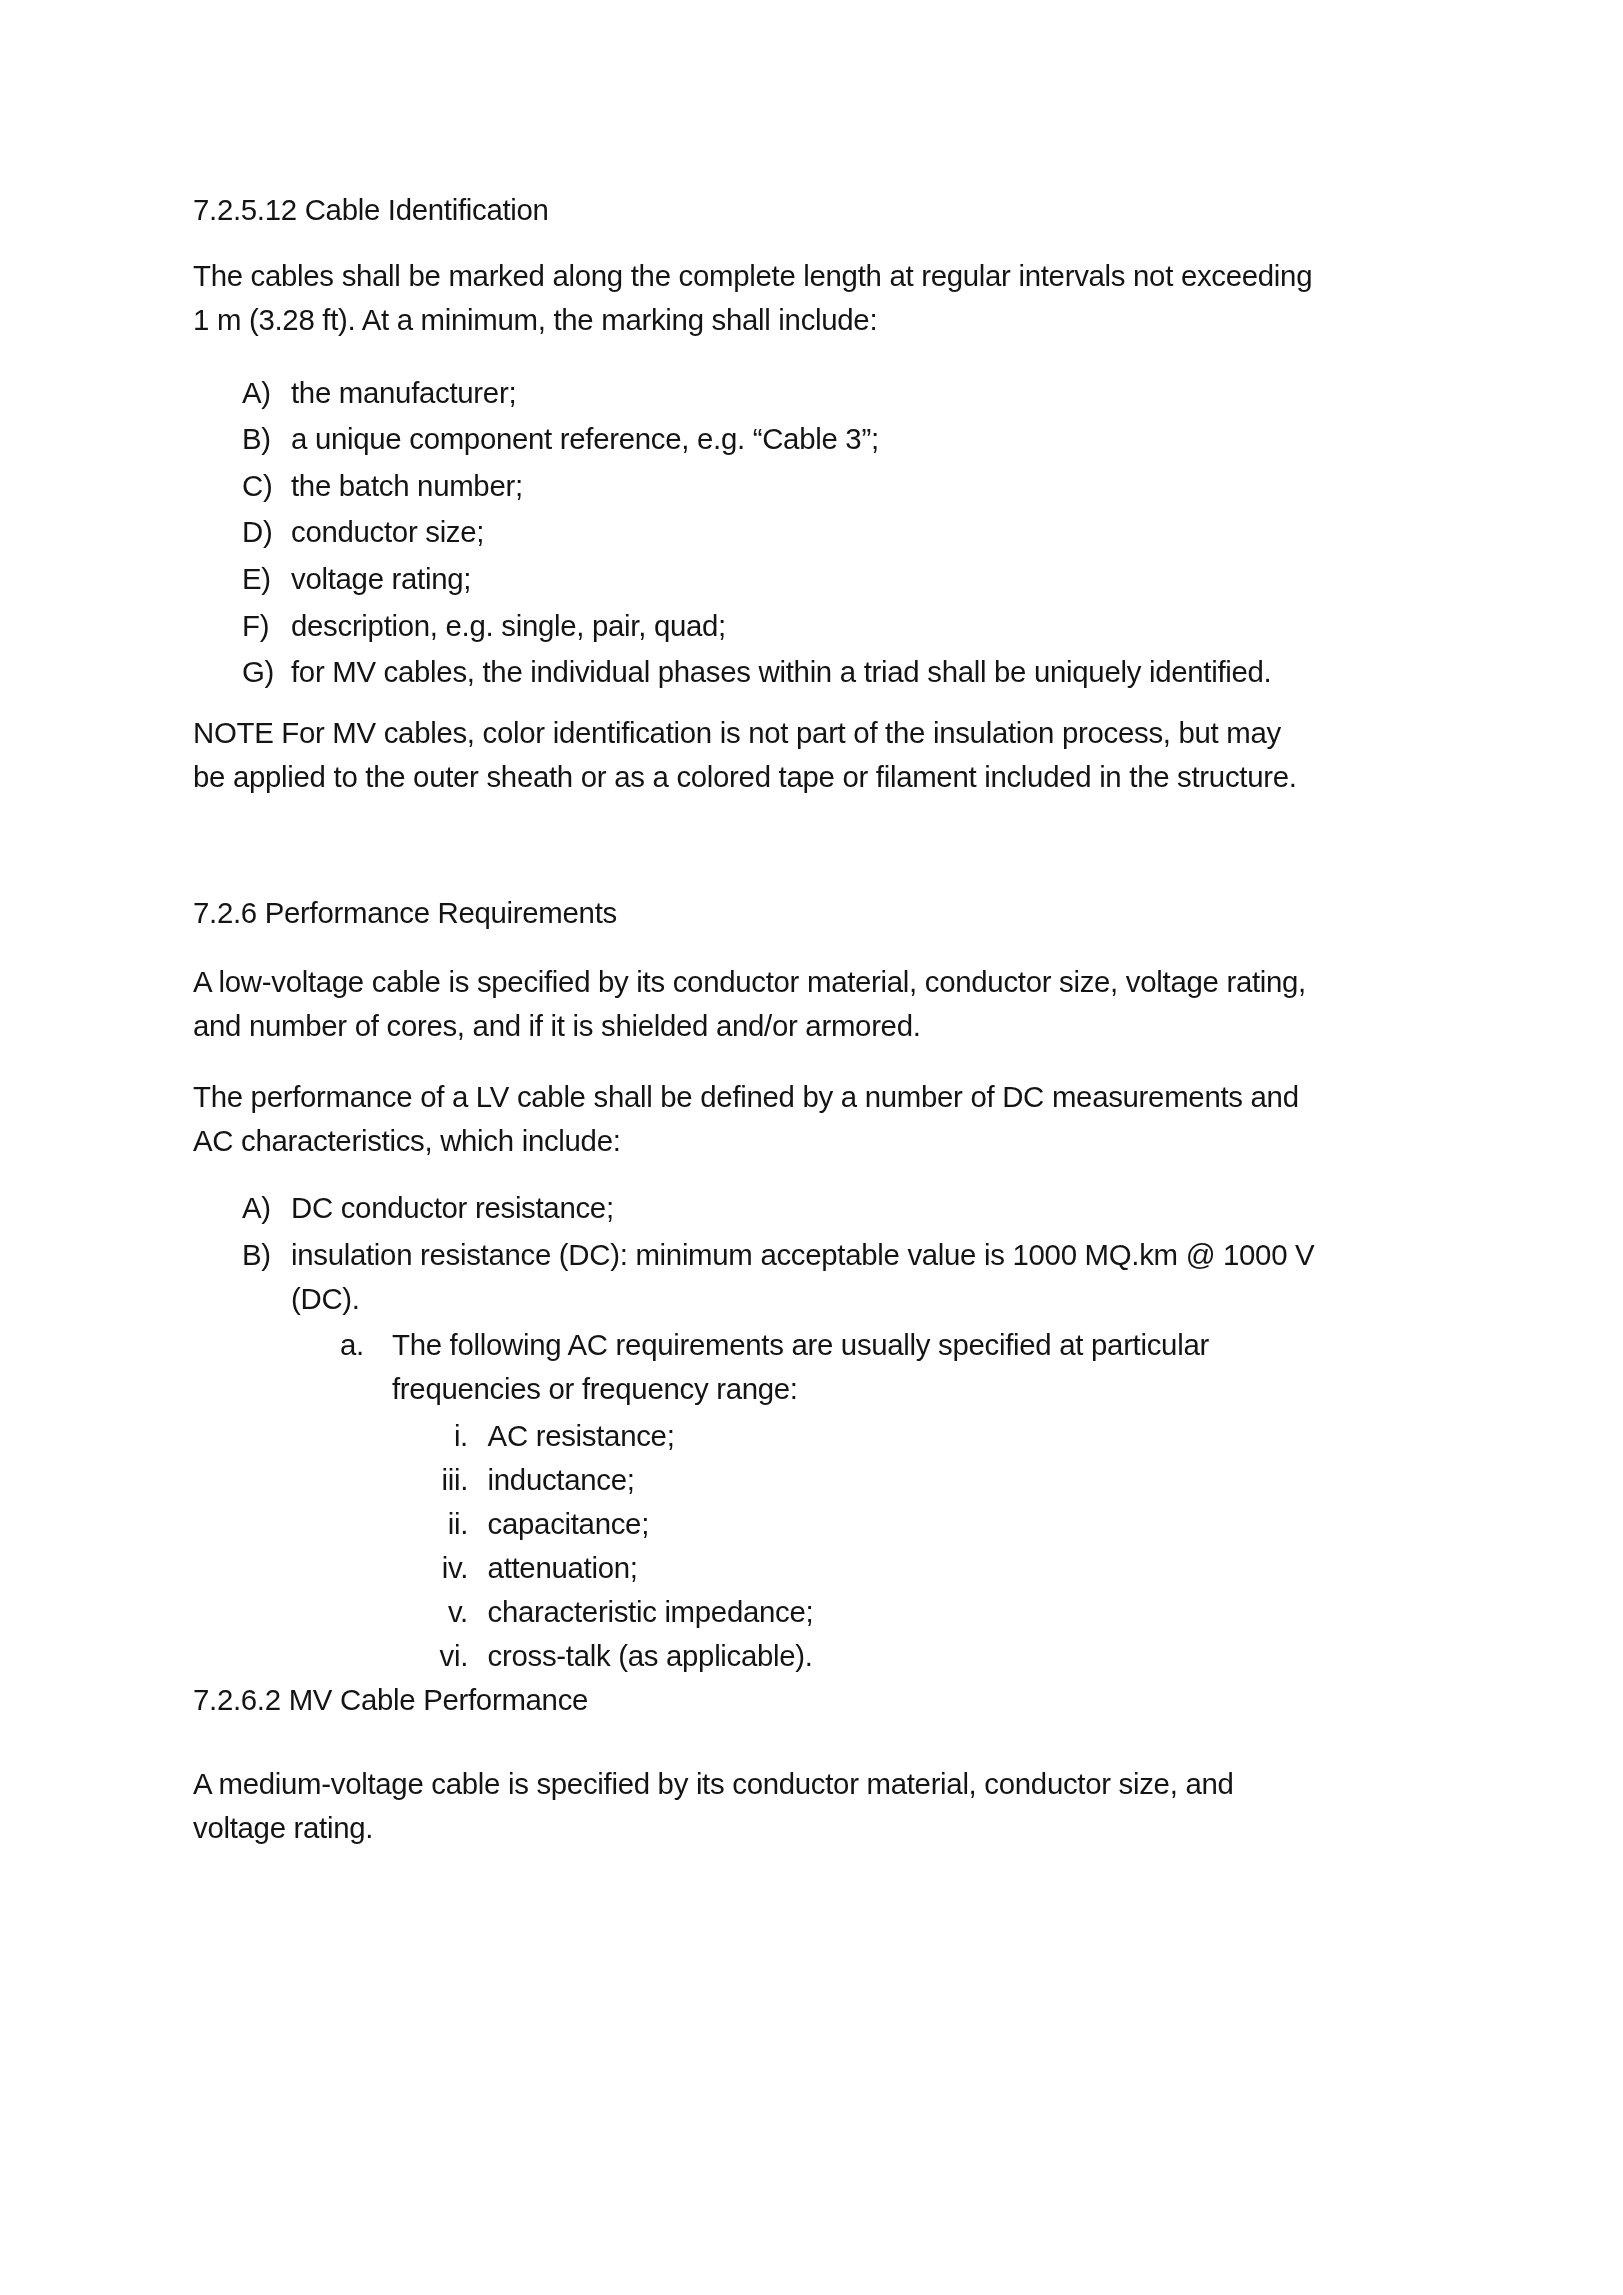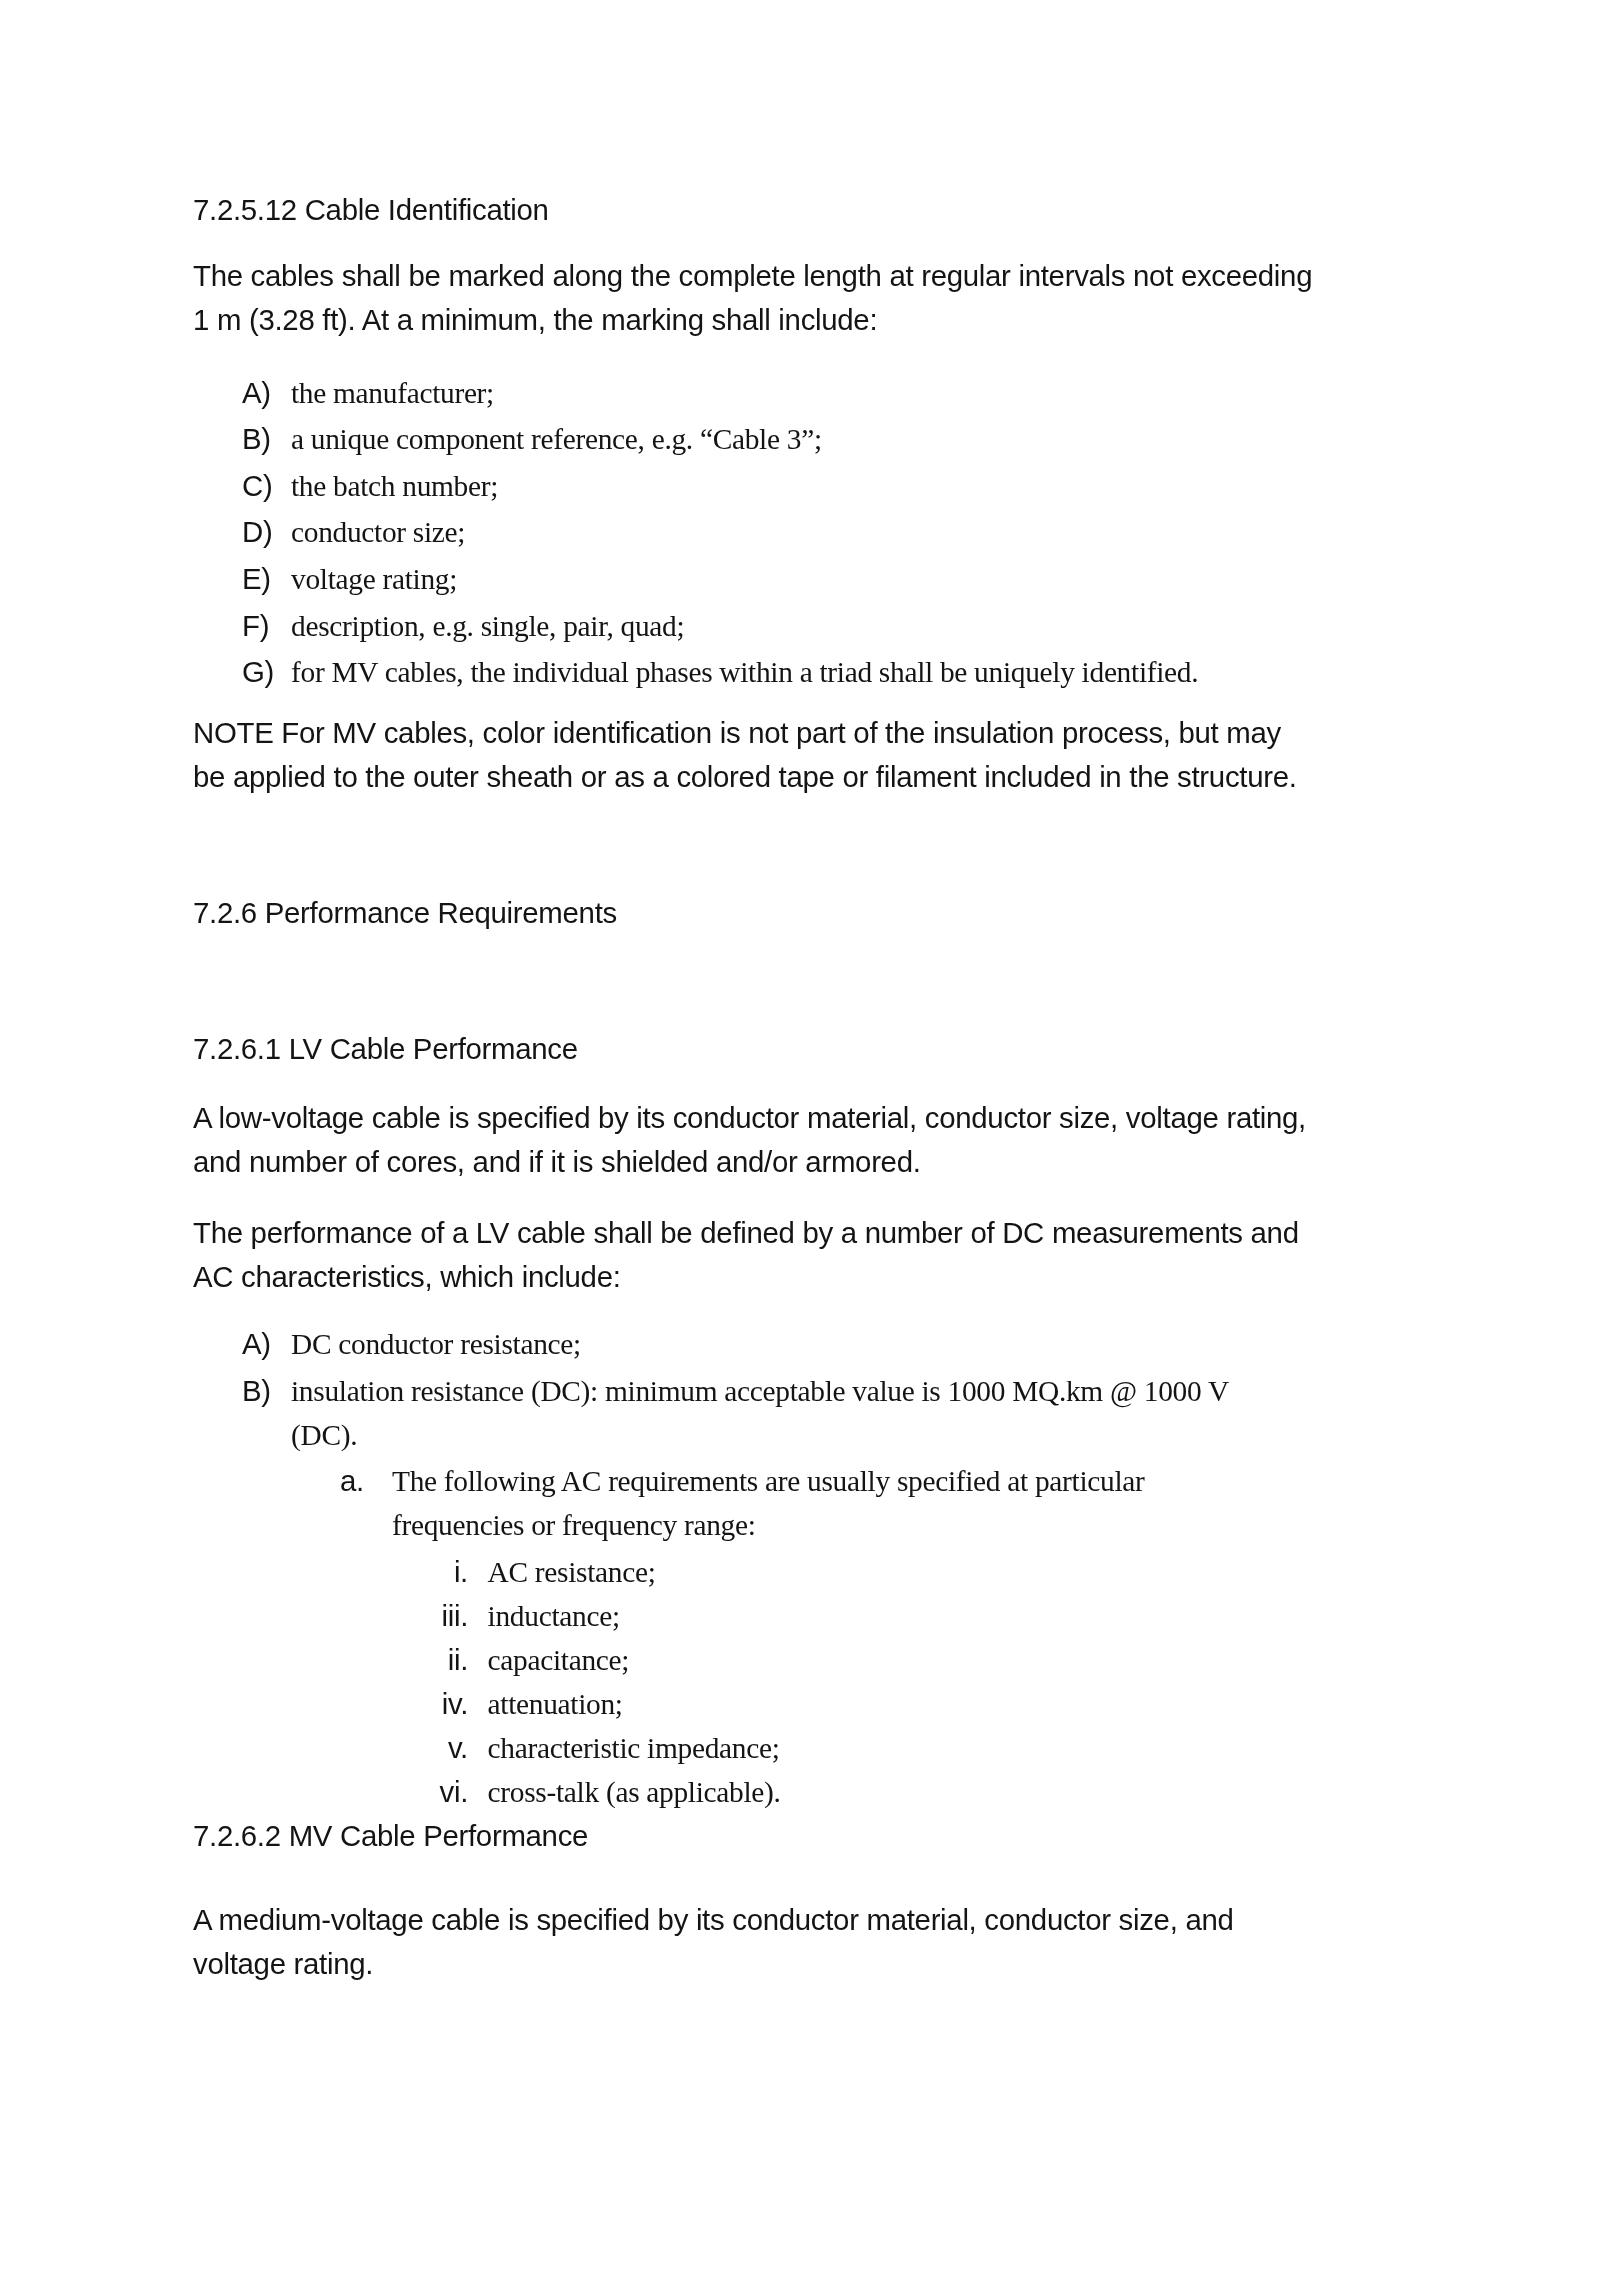--- a/index.html
+++ b/index.html
@@ -32,21 +32,21 @@
     white-space: pre-line;
     max-width: 1309px;
   }
   .list { margin: 0; }
   .li {
     display: flex;
     align-items: flex-start;
     margin: 0 0 2.6px 0;
   }
   .li .marker { flex: 0 0 auto; }
-  .li .txt { white-space: pre-line; font-family: Liberation Serif, serif; }
+  .li .txt { white-space: pre-line; }
 
   .lvl1 .li { padding-left: 49px; }
   .lvl1 .marker { width: 49px; }
 
   .lvl2 .li { padding-left: 147px; }
   .lvl2 .marker { width: 52px; }
 
   .lvl3 .li { padding-left: 200px; margin-bottom: 0; }
   .lvl3 .marker { width: 75px; text-align: right; margin-right: 19.6px; }
 
@@ -103,21 +103,20 @@
       <span class="marker">G)</span>
       <span class="txt">for MV cables, the individual phases within a triad shall be uniquely identified.</span>
     </div>
   </div>
 
   <p class="para" id="para-note">NOTE For MV cables, color identification is not part of the insulation process, but may
 be applied to the outer sheath or as a colored tape or filament included in the structure.</p>
 
   <h2 class="heading" id="heading-726">7.2.6 Performance Requirements</h2>
 
-  <h2 class="heading" id="heading-7261">7.2.6.1 LV Cable Performance</h2>
 
   <p class="para" id="para-lv-spec">A low-voltage cable is specified by its conductor material, conductor size, voltage rating,
 and number of cores, and if it is shielded and/or armored.</p>
 
   <p class="para" id="para-lv-performance">The performance of a LV cable shall be defined by a number of DC measurements and
 AC characteristics, which include:</p>
 
   <div class="list lvl1" id="list-lv-measurements">
     <div class="li">
       <span class="marker">A)</span>

